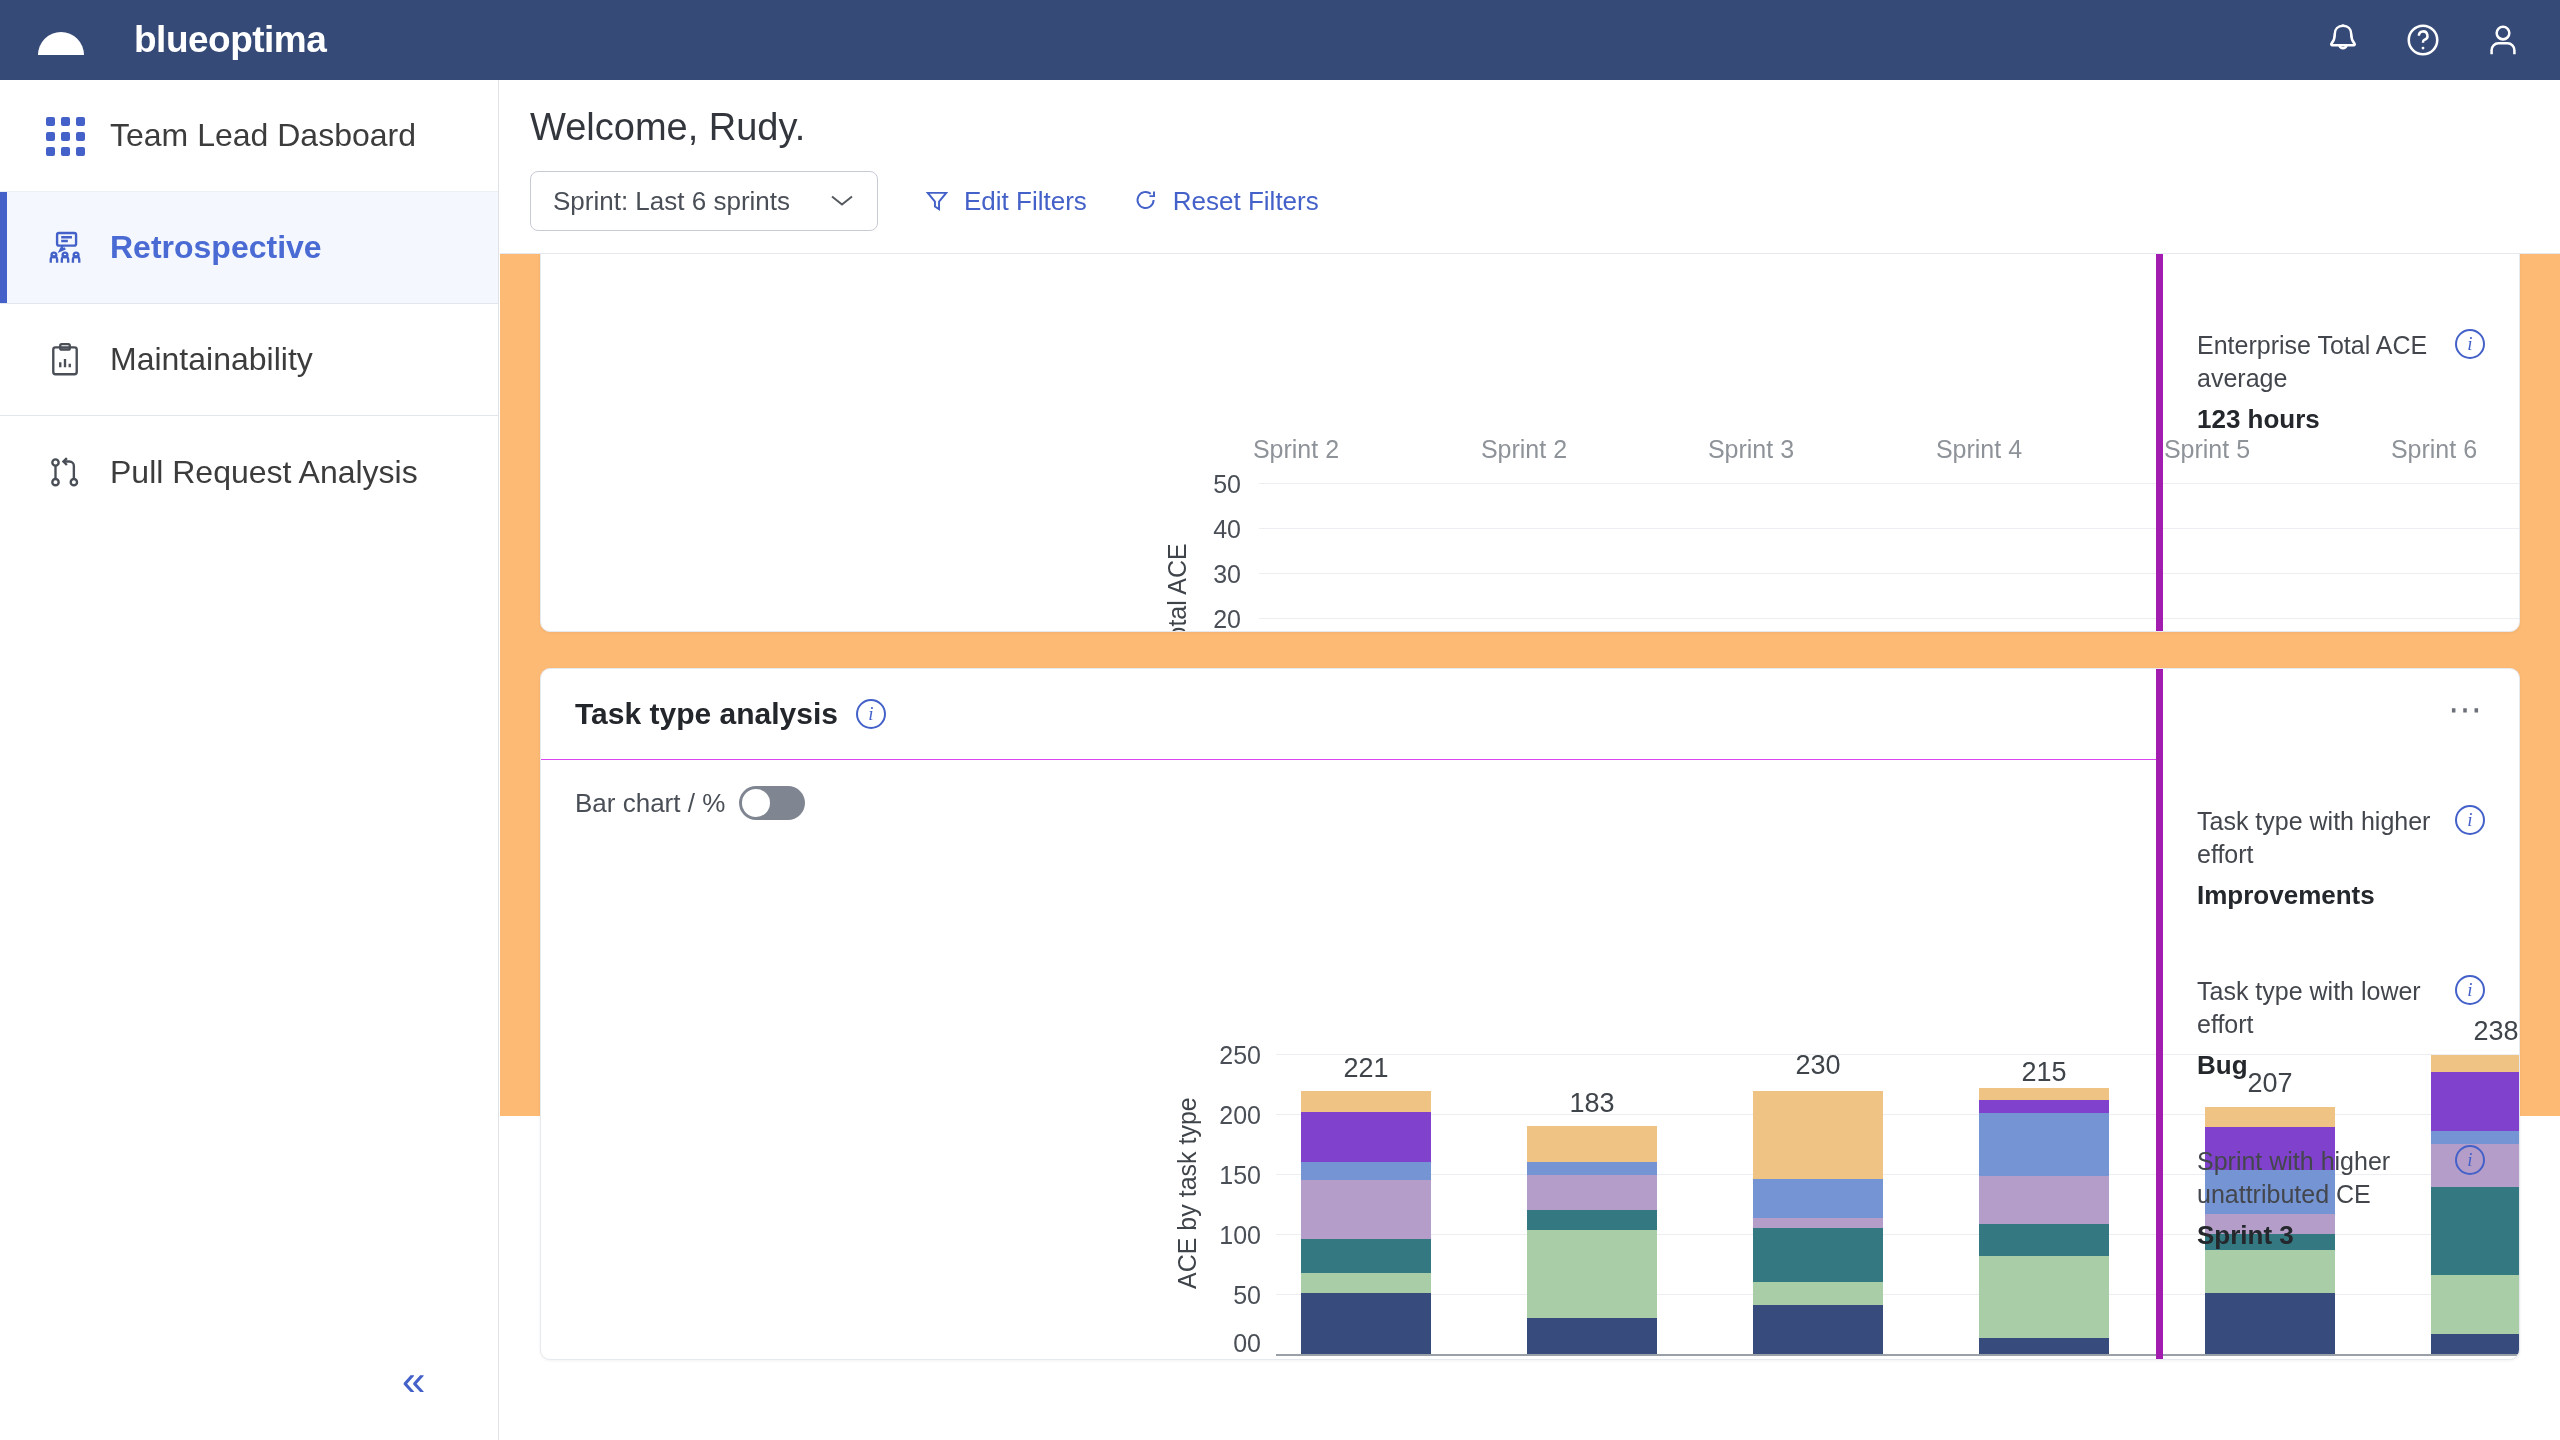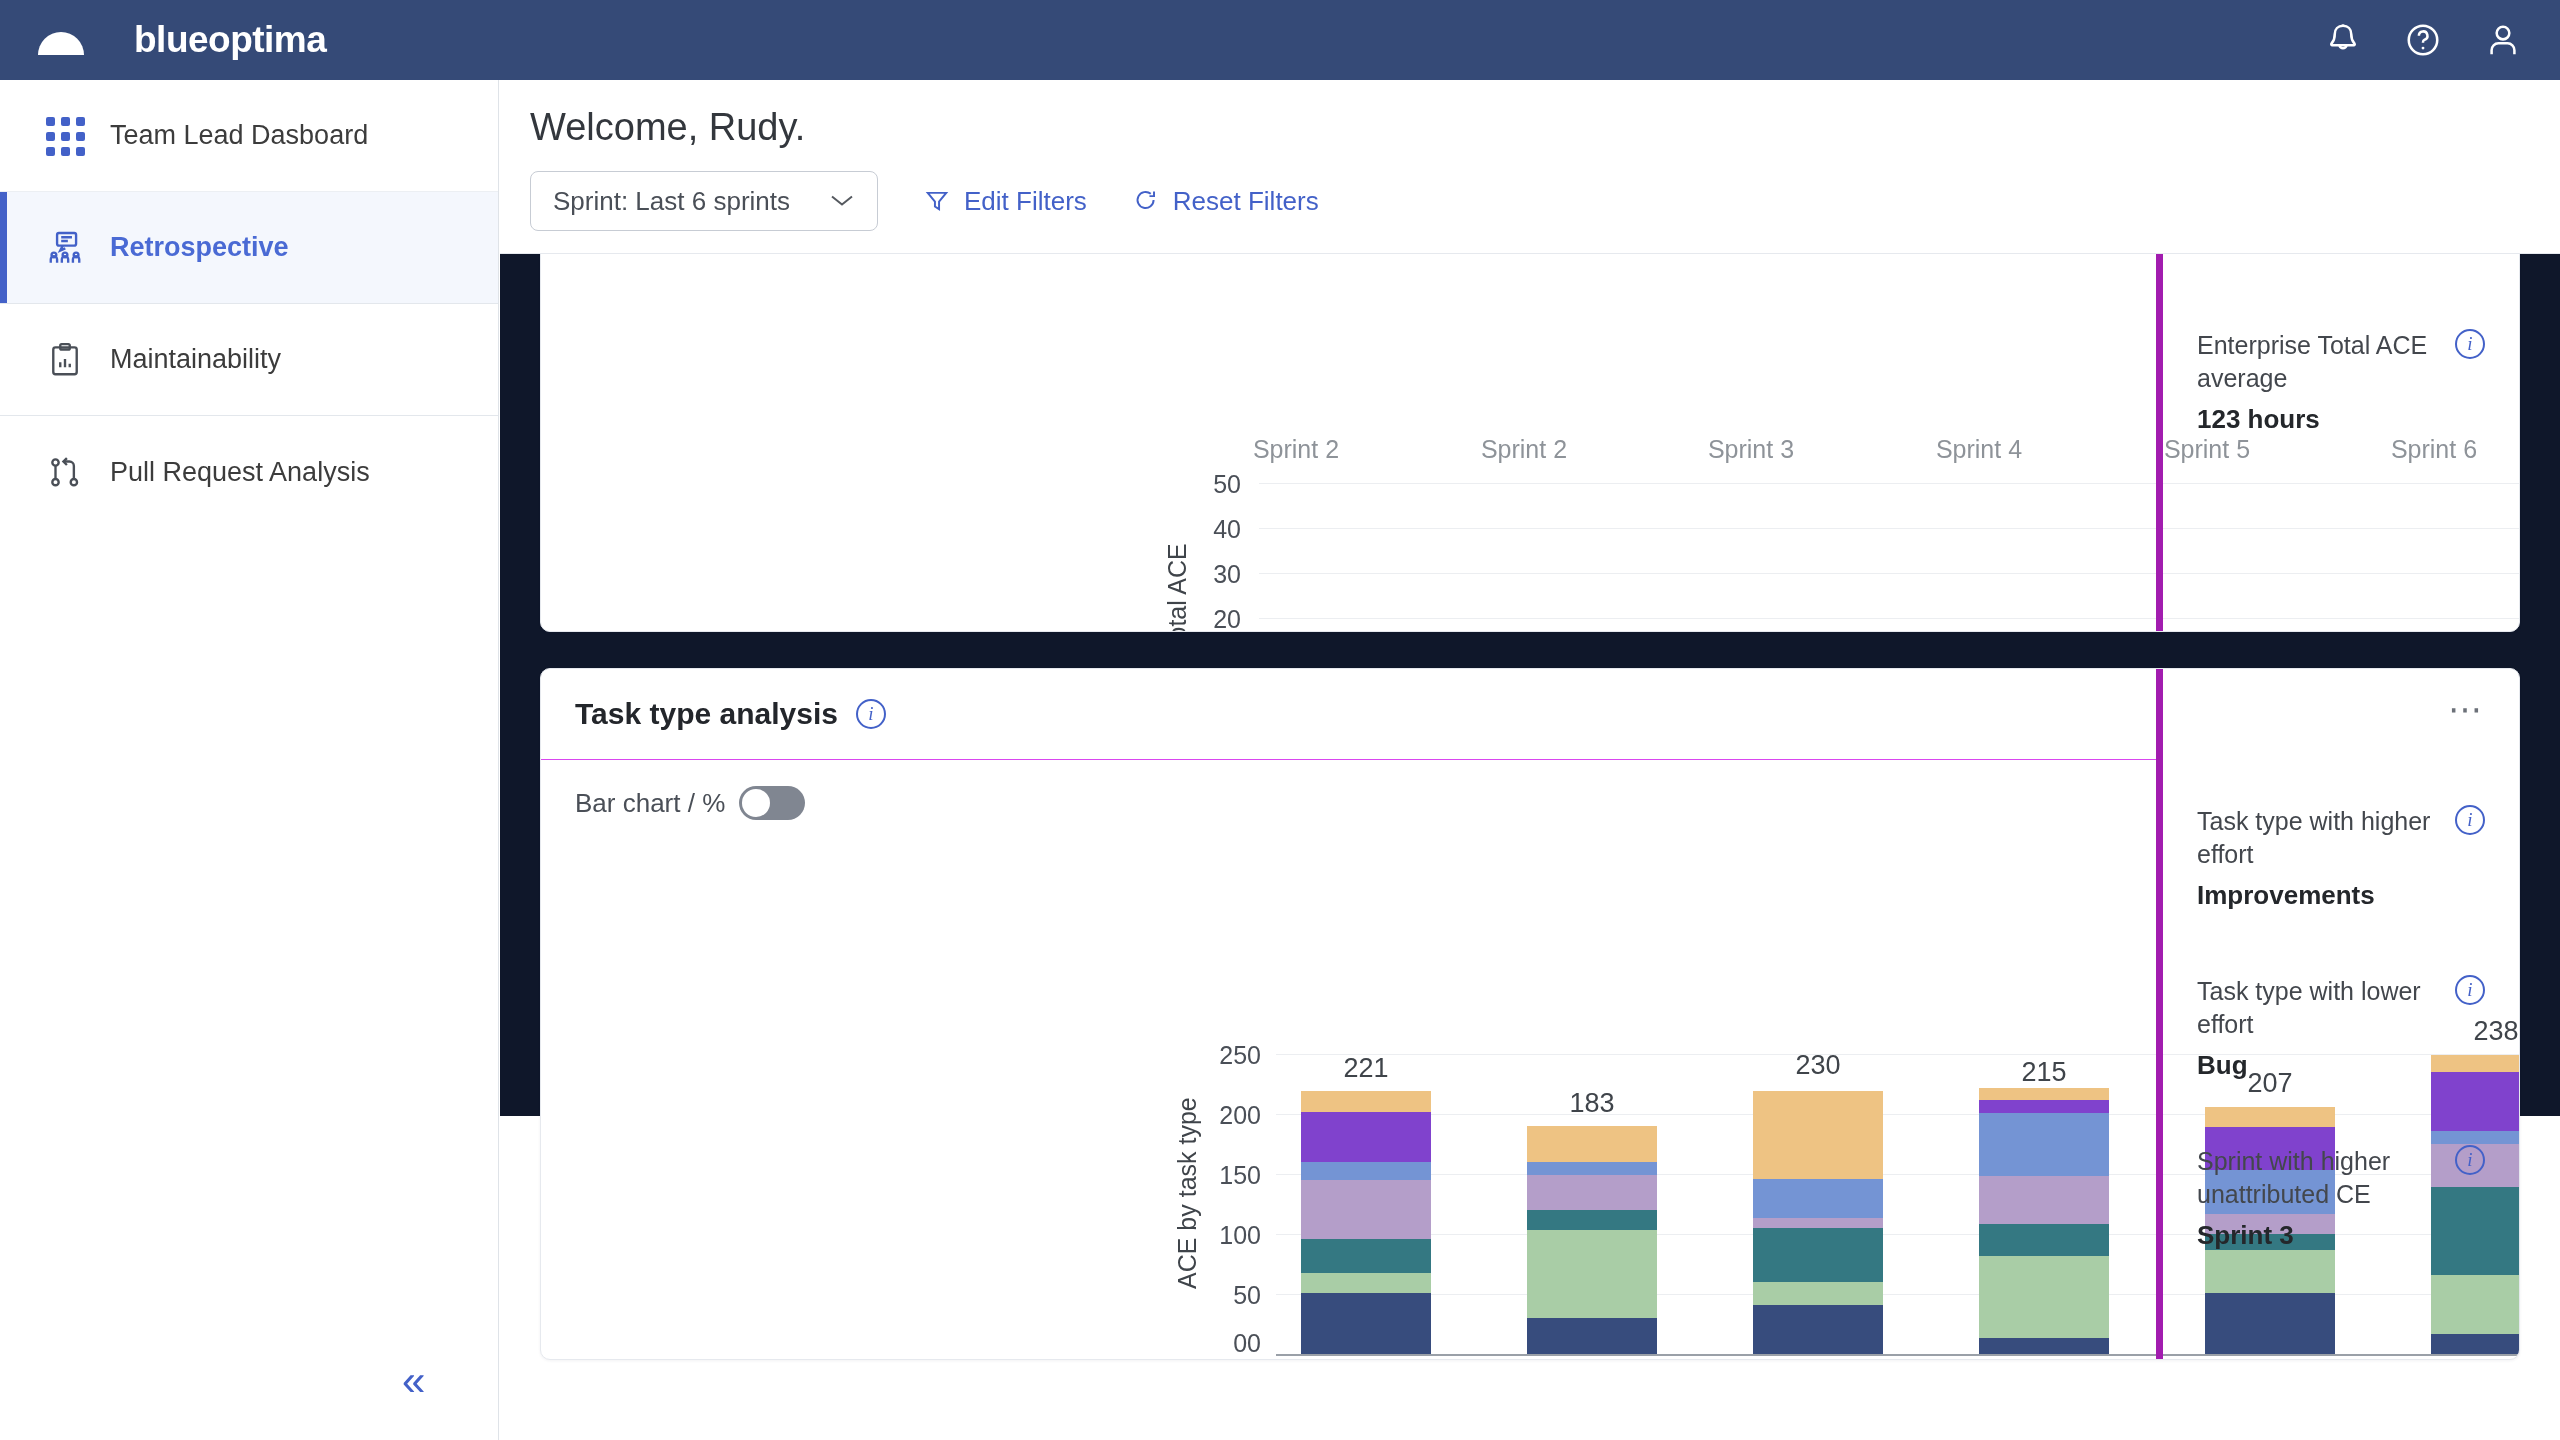--- a/index.html
+++ b/index.html
@@ -29,21 +29,21 @@
 
   
   .sidebar {
     position: absolute; left: 0; top: 80px; width: 499px; height: 1360px;
     background: #ffffff; border-right: 1px solid #dfe3e8;
   }
   .side-item {
     display: flex; align-items: center; gap: 26px;
     height: 112px; padding-left: 46px; position: relative;
     border-bottom: 1px solid #eceff3;
-    font-size: 27px; color: #3c3c3c;
+    font-size: 32px; color: #3c3c3c;
   }
   .side-item.plain { border-bottom: 1px solid #e3e7ec; }
   .side-item.active {
     background: #f4f7fd; color: #4a6ad4; font-weight: bold;
     border-bottom: 1px solid #e3e7ec;
   }
   .side-item.active::before {
     content: ""; position: absolute; left: 0; top: 0;
     width: 7px; height: 100%; background: #4361c8;
   }
@@ -53,21 +53,21 @@
     grid-template-rows: repeat(3, 9px); gap: 6px; }
   .grid-ico span { width: 9px; height: 9px; background: #4361c8; border-radius: 2px; }
   .collapse-btn {
     position: absolute; left: 402px; top: 1280px;
     font-size: 42px; color: #4361c8; cursor: pointer; line-height: 1;
   }
 
   
   .main {
     position: absolute; left: 500px; top: 80px;
-    width: 2060px; height: 1036px; background: #0f172a;
+    width: 2060px; height: 1036px; background: #fdba74;
   }
   .page-head {
     background: #ffffff; padding: 26px 30px 22px 30px;
     border-bottom: 1px solid #e6e9ee;
   }
   .page-title { font-size: 38px; color: #33373d; font-weight: normal; }
   .filterbar { display: flex; align-items: center; gap: 46px; margin-top: 22px; }
   .sprint-select {
     display: flex; align-items: center; justify-content: space-between;
     gap: 10px; height: 60px; padding: 0 22px;

